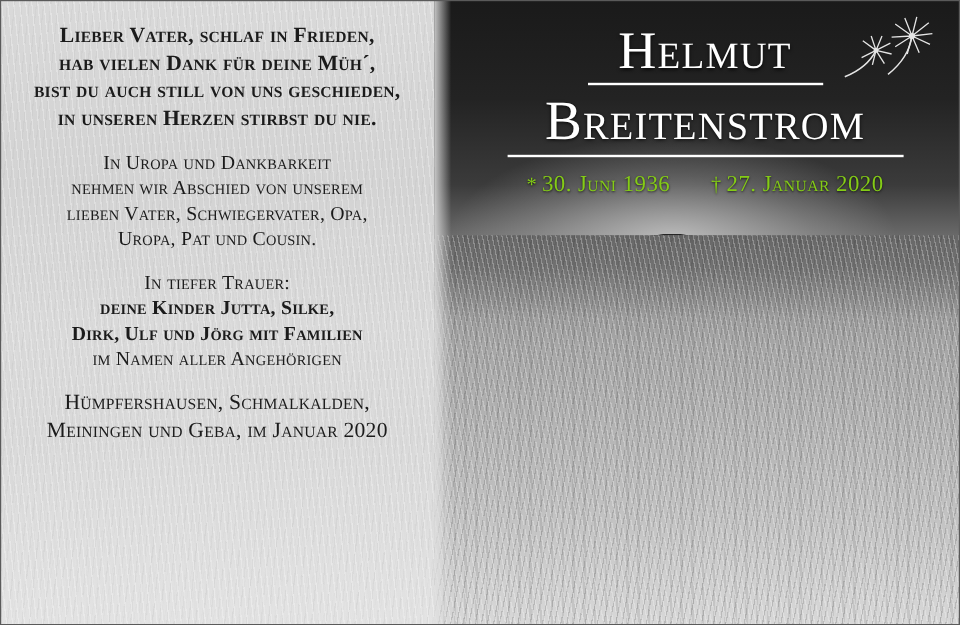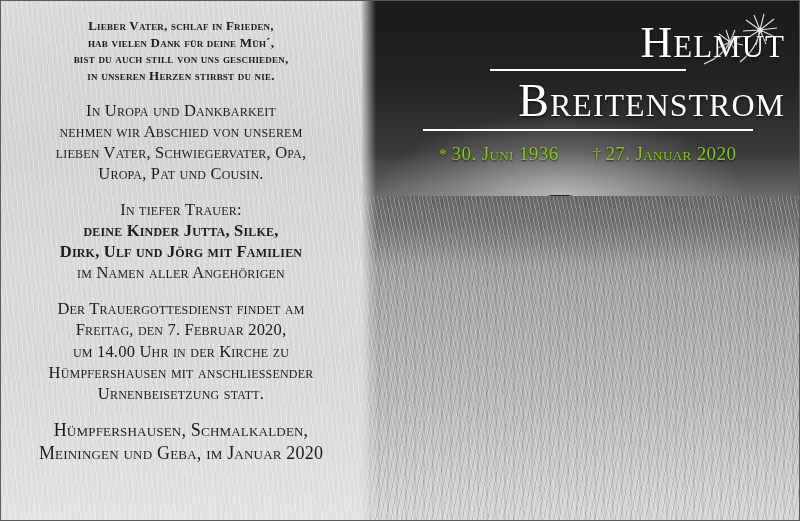--- a/index.html
+++ b/index.html
@@ -116,30 +116,30 @@
   }
   .block {
     margin-bottom: 15px;
   }
   .block:last-child { margin-bottom: 0; }
   .line {
     display: block;
     font-size: 16.5px;
     letter-spacing: 0.2px;
   }
-  .block.poem .line { font-size: 13px; font-weight: 600; }
+  .block.poem .line { font-size: 18px; font-weight: 600; }
   .line.em { font-weight: 700; }
   .block.small .line { font-size: 18px; }
 
   
   .name-block {
     position: absolute;
     left: 390px; top: 18px;
     width: 395px;
-    text-align: right;
+    text-align: center;
     color: #ffffff;
   }
   .name {
     display: block;
     font-variant: small-caps;
     font-size: 46px;
     line-height: 1.12;
     letter-spacing: 1px;
     text-shadow: 0 1px 3px rgba(0,0,0,0.8);
   }
@@ -245,27 +245,20 @@
       <span class="line">Uropa, Pat und Cousin.</span>
     </div>
 
     <div class="block">
       <span class="line">In tiefer Trauer:</span>
       <span class="line em">deine Kinder Jutta, Silke,</span>
       <span class="line em">Dirk, Ulf und Jörg mit Familien</span>
       <span class="line">im Namen aller Angehörigen</span>
     </div>
 
-    <div class="block">
-      <span class="line">Der Trauergottesdienst findet am</span>
-      <span class="line">Freitag, den 7. Februar 2020,</span>
-      <span class="line">um 14.00 Uhr in der Kirche zu</span>
-      <span class="line">Hümpfershausen mit anschließender</span>
-      <span class="line">Urnenbeisetzung statt.</span>
-    </div>
 
     <div class="block small">
       <span class="line">Hümpfershausen, Schmalkalden,</span>
       <span class="line">Meiningen und Geba, im Januar 2020</span>
     </div>
 
   </div>
 
   <div class="frame"></div>
 </div>

